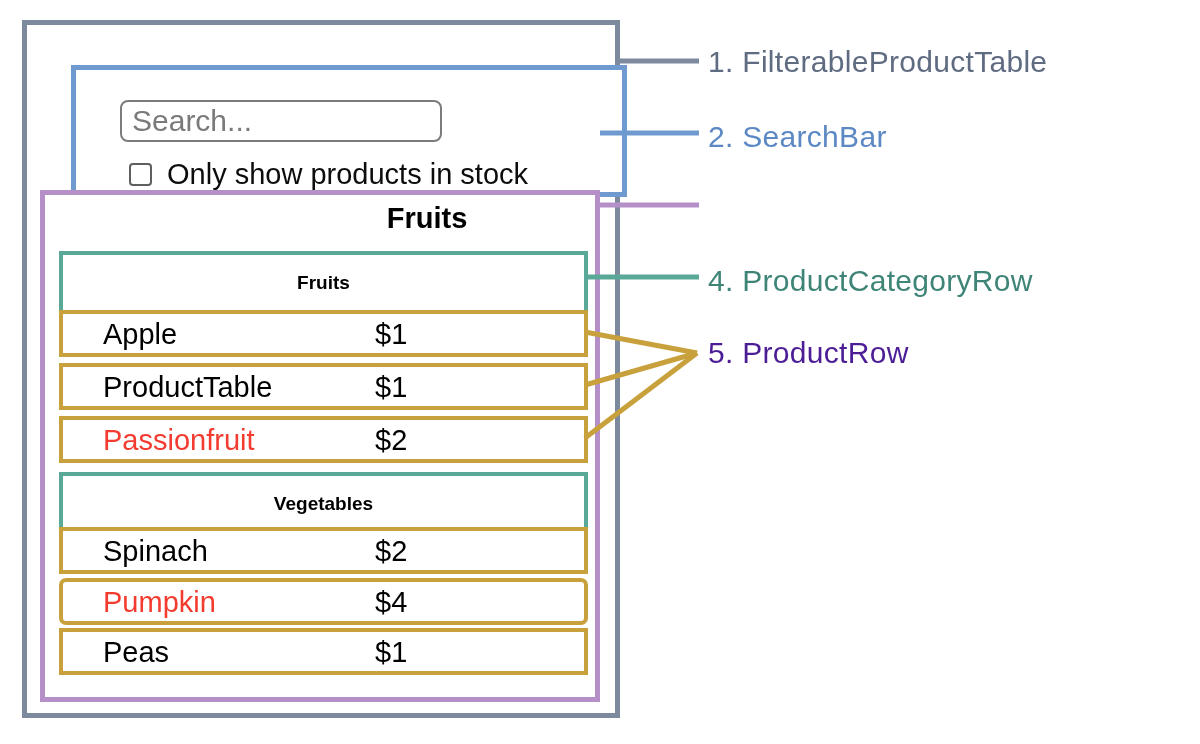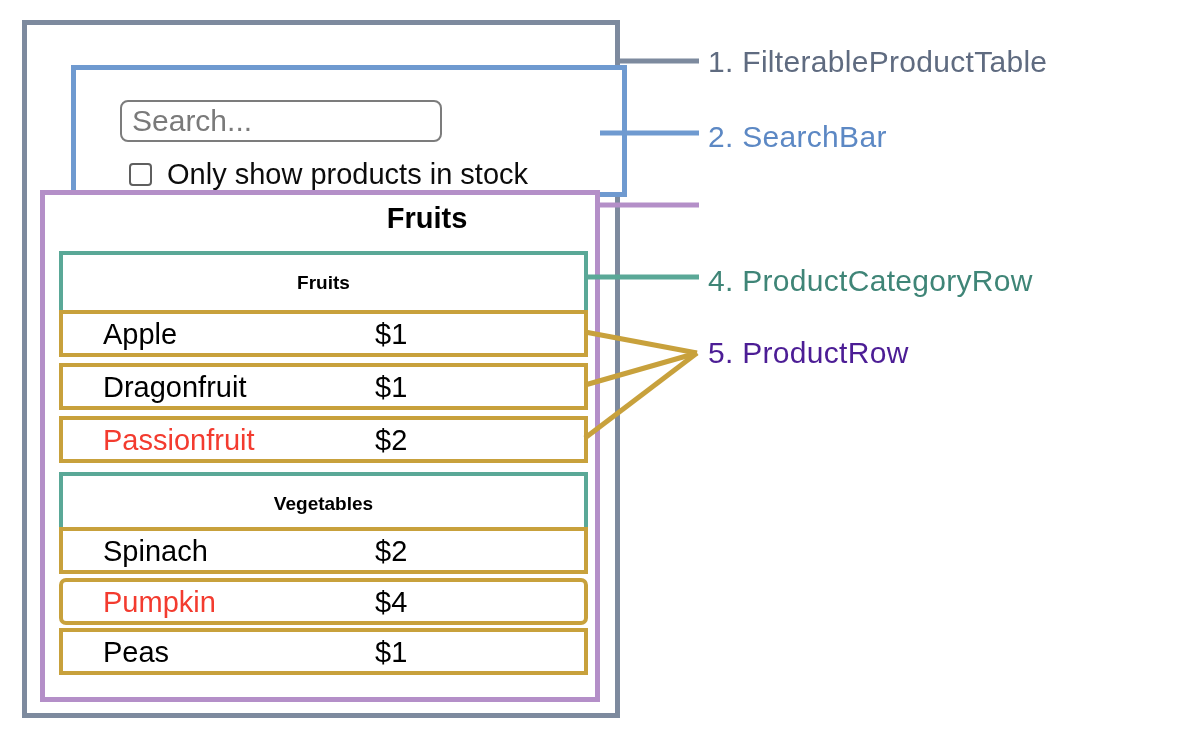--- a/index.html
+++ b/index.html
@@ -93,21 +93,21 @@
 
   <div class="category-row" id="cat-fruits">
     <span>Fruits</span>
   </div>
 
   <div class="product-row" id="row-apple">
     <span class="cell-name">Apple</span>
     <span class="cell-price">$1</span>
   </div>
   <div class="product-row" id="row-dragonfruit">
-    <span class="cell-name">Dragonfruit</span>
+    <span class="cell-name">ProductTable</span>
     <span class="cell-price">$1</span>
   </div>
   <div class="product-row" id="row-passionfruit">
     <span class="cell-name red-text">Passionfruit</span>
     <span class="cell-price">$2</span>
   </div>
 
   <div class="category-row" id="cat-vegetables">
     <span>Vegetables</span>
   </div>

